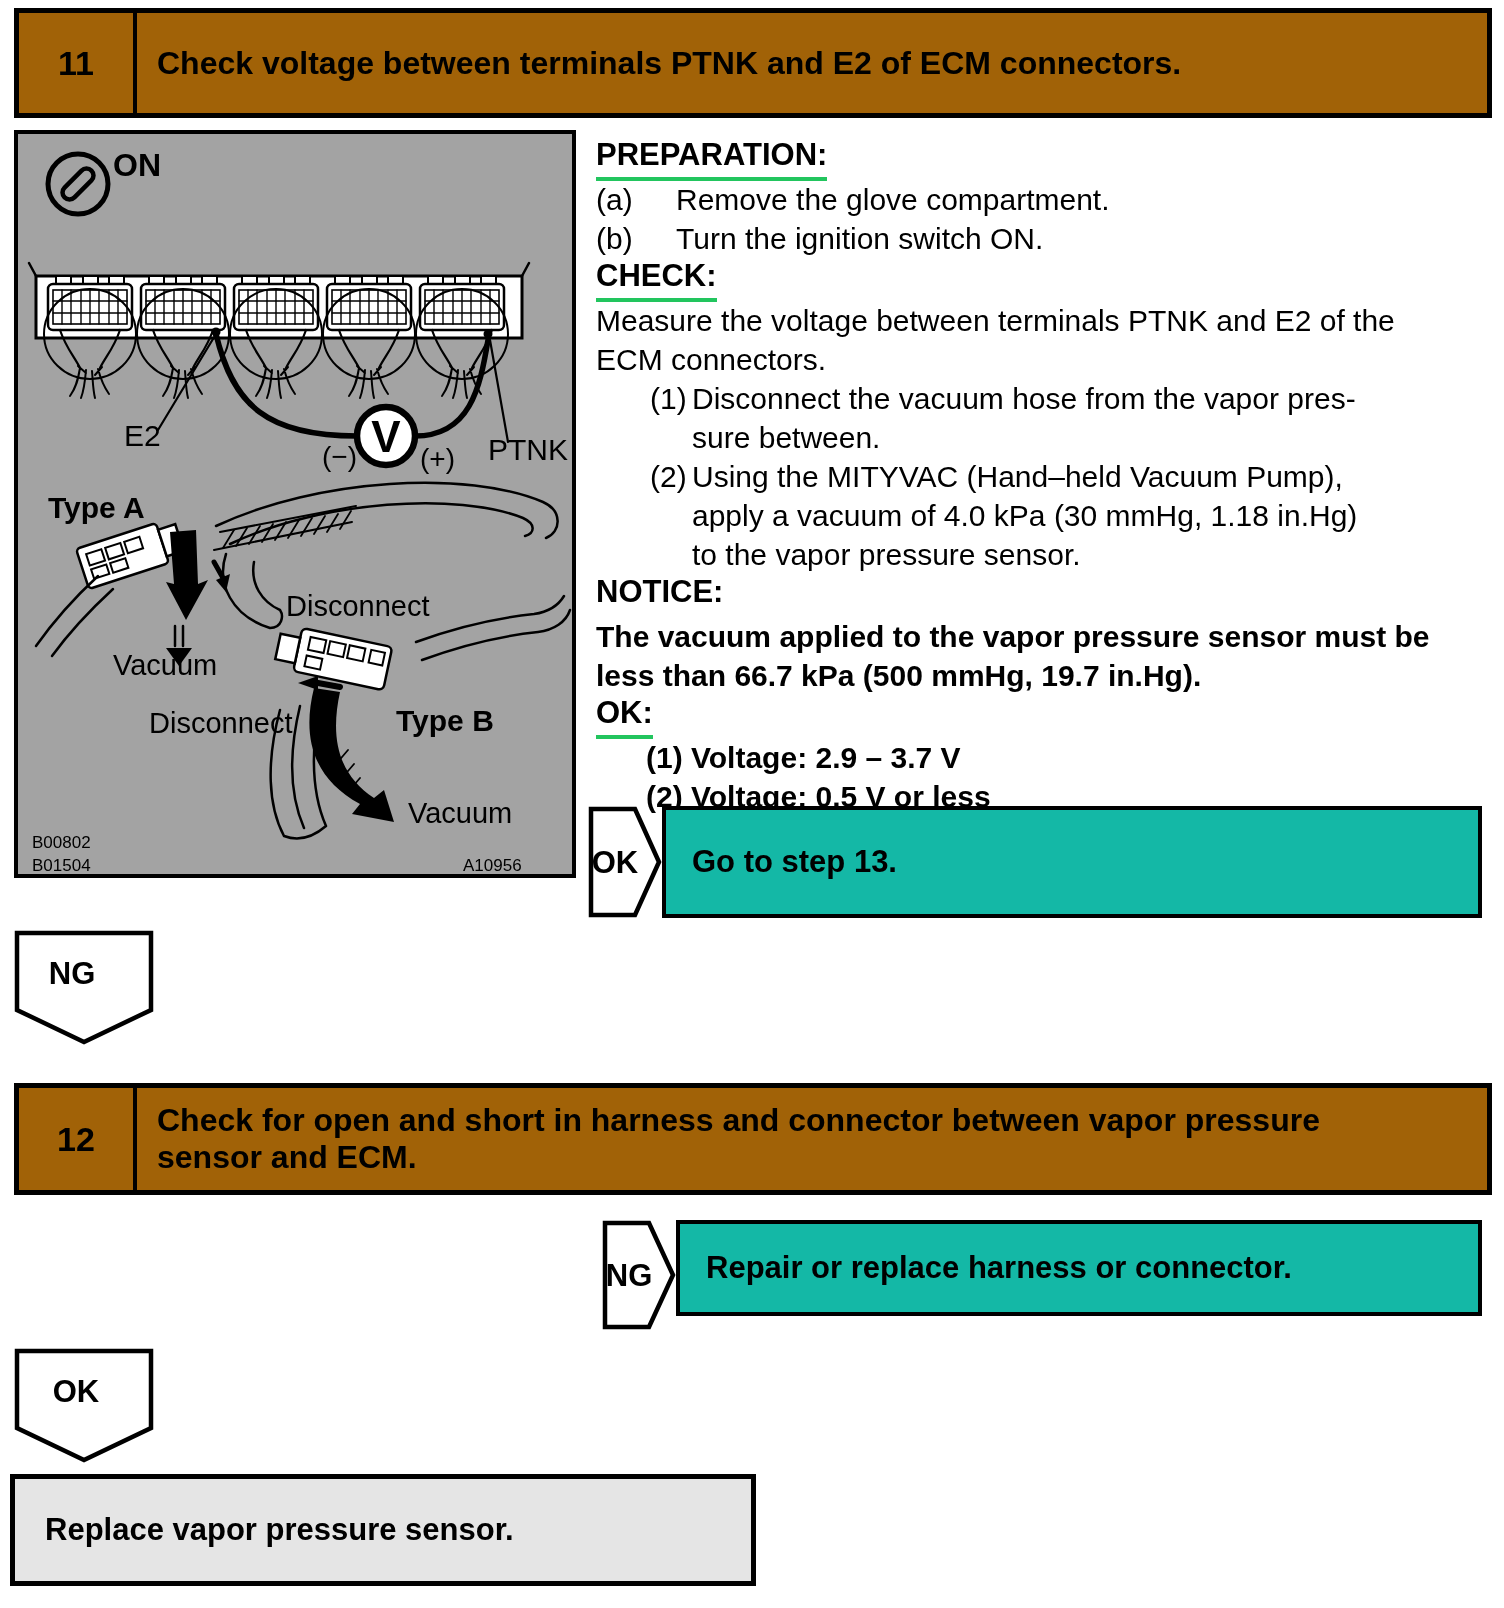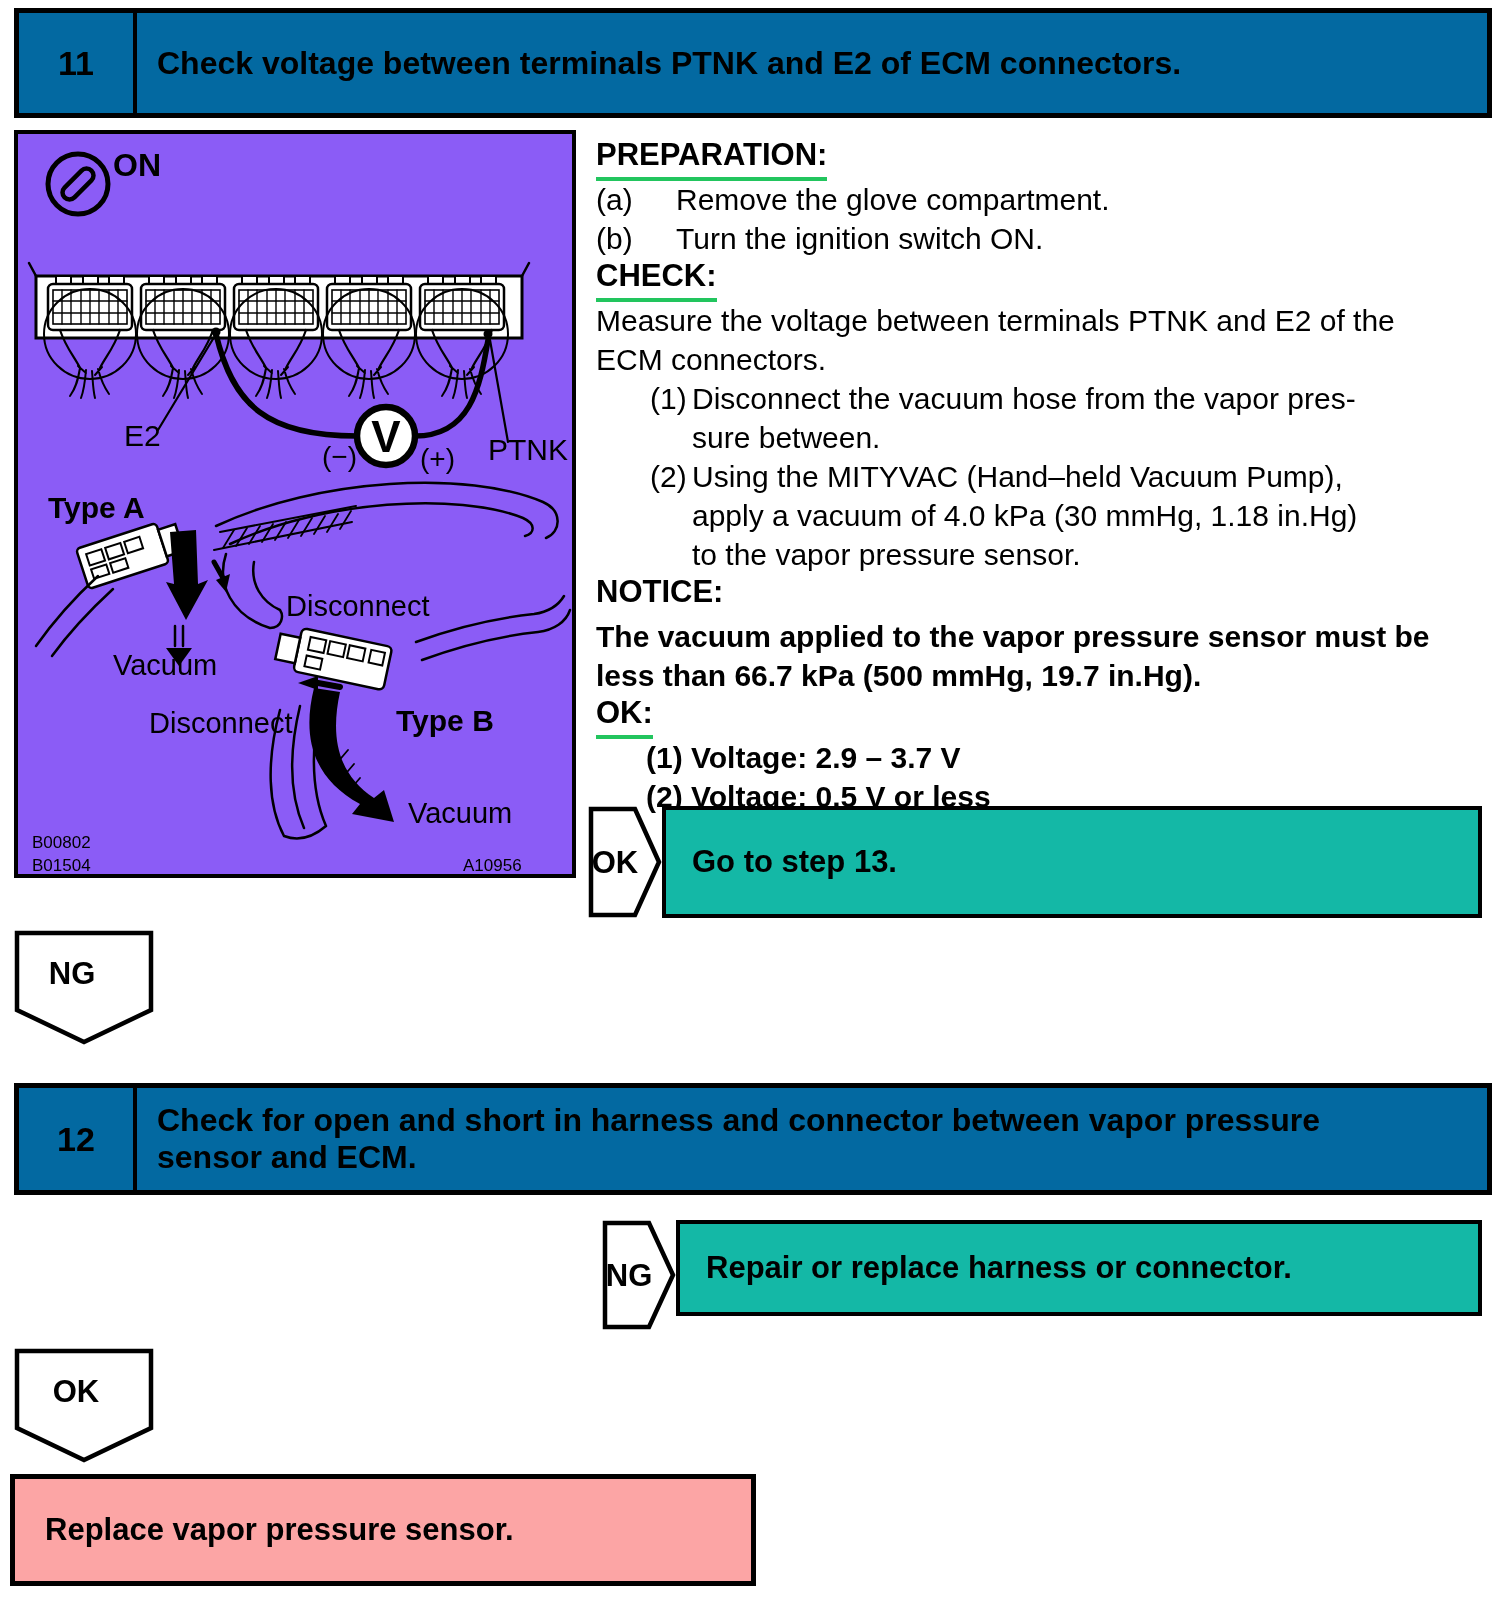--- a/index.html
+++ b/index.html
@@ -1,41 +1,41 @@
 <!DOCTYPE html>
 <html><head>
 <meta charset="utf-8">
 <style>
   html,body{margin:0;padding:0;background:#fff;}
   .page{position:relative;width:1504px;height:1608px;background:#ffffff;
         font-family:"Liberation Sans",sans-serif;color:#000;overflow:hidden;}
-  .box{position:absolute;box-sizing:border-box;border:5px solid #000;background:#0369a1;}
+  .box{position:absolute;box-sizing:border-box;border:5px solid #000;background:#a16207;}
   .stepbox{display:flex;}
   .stepnum{width:114px;border-right:4px solid #000;display:flex;align-items:center;
            justify-content:center;font-weight:bold;font-size:34px;}
   .steptitle{flex:1;display:flex;flex-direction:column;justify-content:center;
              padding-left:20px;font-weight:bold;font-size:32px;line-height:37px;}
   .figbox{position:absolute;left:14px;top:130px;width:562px;height:748px;
-          box-sizing:border-box;border:4px solid #000;background:#8b5cf6;}
+          box-sizing:border-box;border:4px solid #000;background:#a3a3a3;}
   .fig text{font-family:"Liberation Sans",sans-serif;}
   .instr{position:absolute;left:596px;top:137px;width:908px;font-size:30px;}
   .line{height:39px;line-height:39px;white-space:nowrap;}
   .hline{height:43px;line-height:36px;font-weight:bold;font-size:31px;}
   .u{border-bottom:4px solid #22c55e;padding-bottom:4px;display:inline-block;}
   .lab{display:inline-block;width:80px;}
   .irow{padding-left:54px;}
   .ilab{display:inline-block;width:42px;}
   .cont{padding-left:96px;}
   .b{font-weight:bold;}
   .vrow{padding-left:50px;font-weight:bold;}
   .resbox{position:absolute;box-sizing:border-box;border:4px solid #000;background:#14b8a6;
           display:flex;align-items:center;font-weight:bold;font-size:31px;padding-left:26px;}
   .pent{position:absolute;}
   .pent text{font-family:"Liberation Sans",sans-serif;}
-  .finalbox{position:absolute;box-sizing:border-box;border:5px solid #000;background:#fca5a5;
+  .finalbox{position:absolute;box-sizing:border-box;border:5px solid #000;background:#e5e5e5;
             display:flex;align-items:center;font-weight:bold;font-size:31px;padding-left:30px;}
 </style>
 </head>
 <body>
 
 <div class="page">
 
   <div class="box stepbox" style="left:14px;top:8px;width:1478px;height:110px;">
     <div class="stepnum">11</div>
     <div class="steptitle">Check voltage between terminals PTNK and E2 of ECM connectors.</div>

